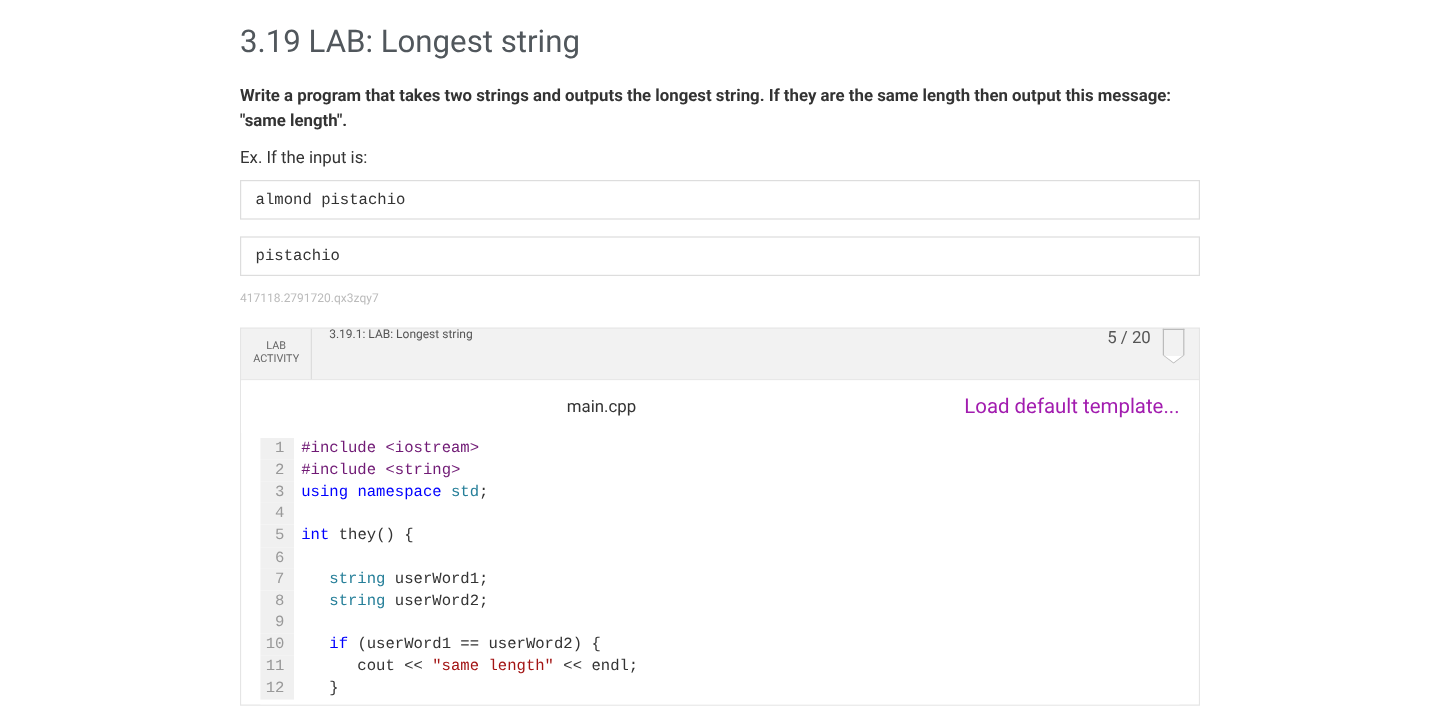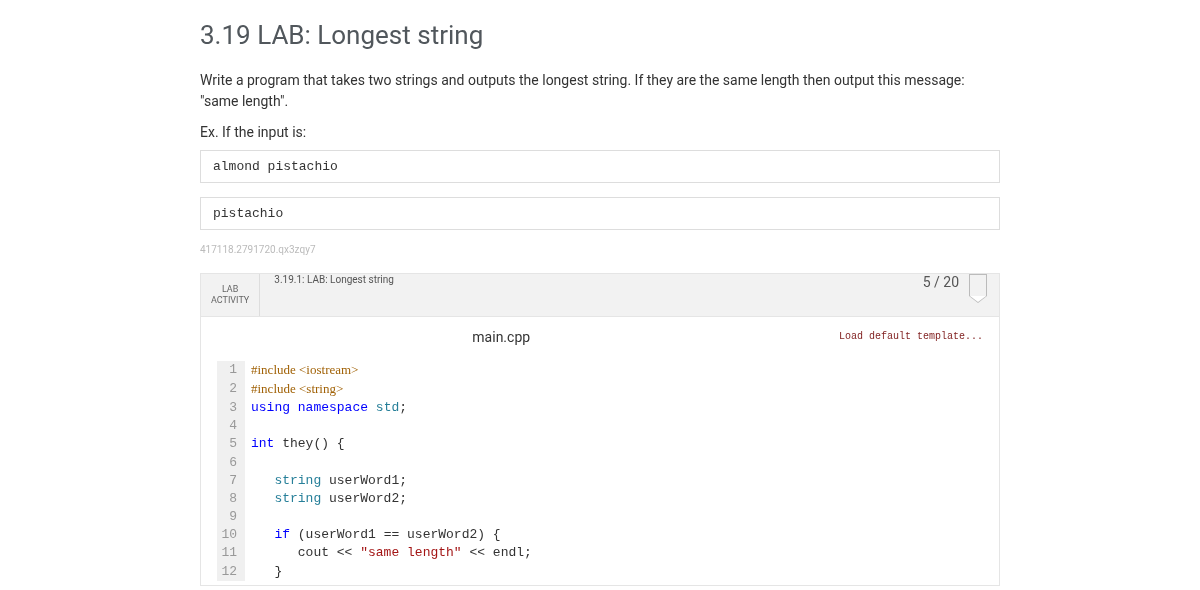--- a/index.html
+++ b/index.html
@@ -17,20 +17,21 @@
   font-size: 26px;
   font-weight: 400;
   color: #51575c;
   margin-bottom: 20px;
 }
 .description {
   font-size: 14px;
   color: #333;
   margin-bottom: 12px;
   line-height: 1.5;
+  font-weight: bold;
 }
 .example-label {
   font-size: 14px;
   color: #333;
   margin-bottom: 10px;
 }
 .code-box {
   border: 1px solid #ddd;
   padding: 8px 12px;
   font-family: "Courier New", Courier, monospace;
@@ -124,26 +125,25 @@
 .editor-header-spacer {
   flex: 1;
 }
 .filename {
   font-size: 14px;
   color: #333;
   text-align: left;
   flex: 1;
 }
 .load-template {
-  font-size: 10px;
-  color: #7f1d1d;
+  font-size: 17px;
+  color: #a21caf;
   cursor: pointer;
   text-align: right;
   flex: 1;
-  font-family: Liberation Mono, monospace;
 }
 .code-editor {
   background: #fff;
   font-family: "Courier New", Courier, monospace;
   font-size: 13px;
   line-height: 1.4;
   padding: 4px 0 4px 0;
   margin: 0 16px;
 }
 .code-line {
@@ -156,21 +156,21 @@
   color: #999;
   background: #f0f0f0;
   user-select: none;
   flex-shrink: 0;
 }
 .code-content {
   padding-left: 6px;
   white-space: pre;
 }
 .kw { color: #0000ff; }
-.inc { color: #a16207; font-family: Liberation Serif, serif; }
+.inc { color: #701a75; }
 .type { color: #267f99; }
 .str { color: #a31515; }
 .ns { color: #267f99; }
 </style>
 </head>
 <body>
 
 <div class="container">
   <h1 class="page-title">3.19 LAB: Longest string</h1>
   <p class="description">Write a program that takes two strings and outputs the longest string. If they are the same length then output this message: "same length".</p>

